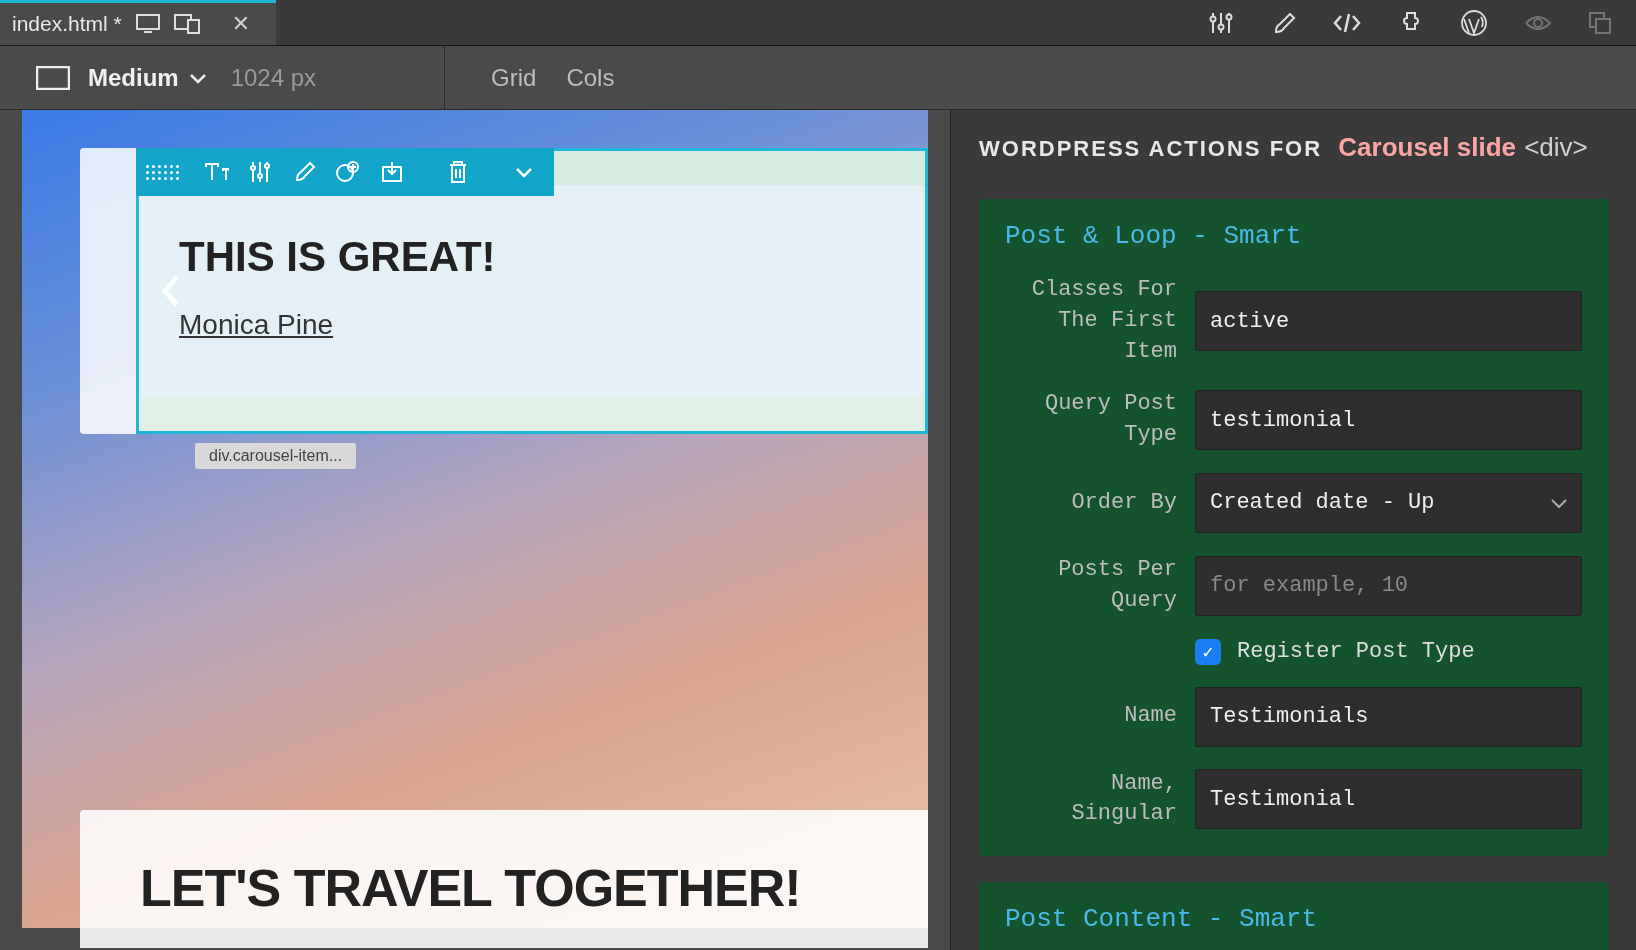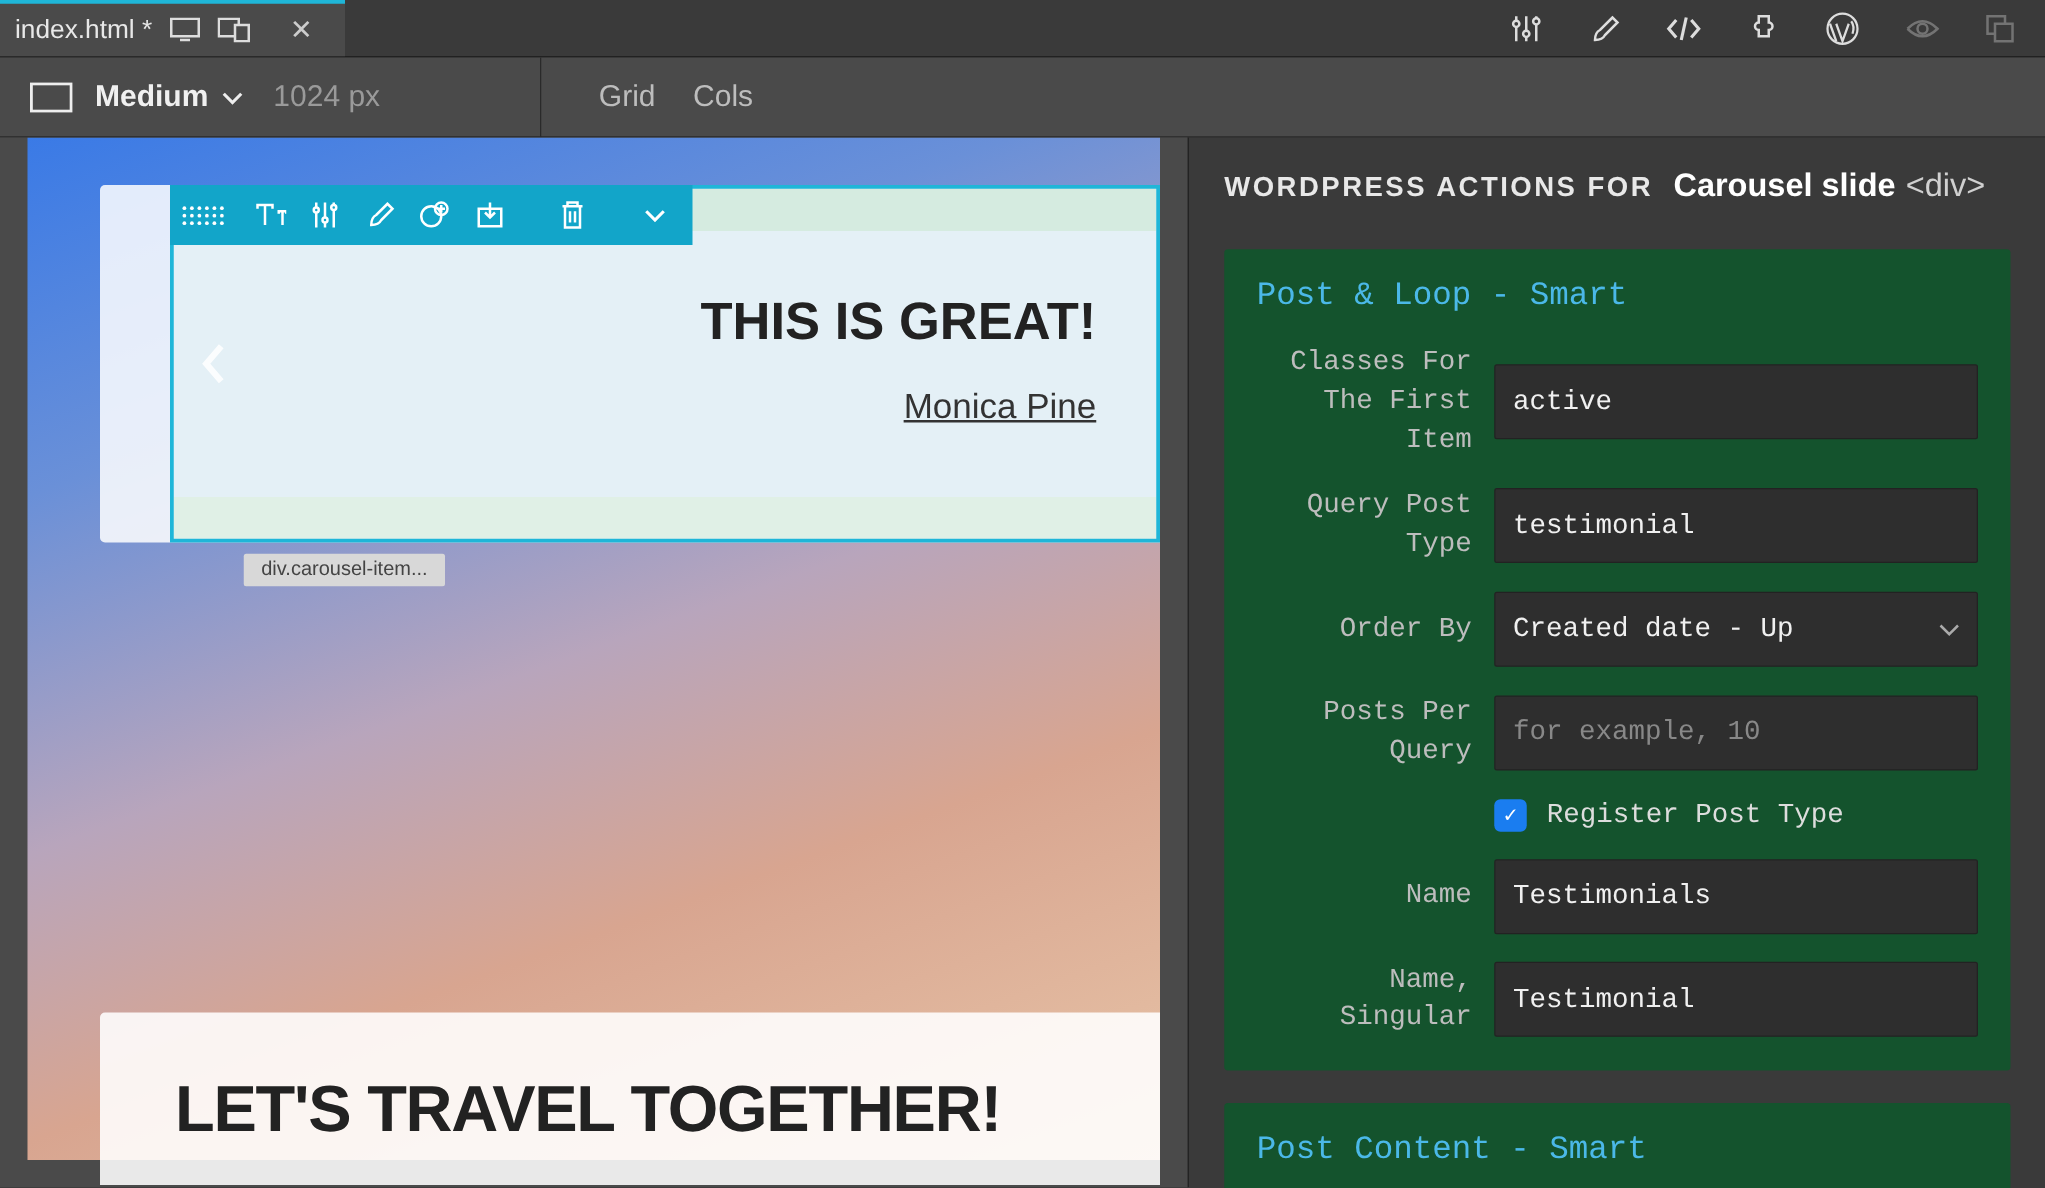--- a/index.html
+++ b/index.html
@@ -41,21 +41,21 @@
 }
 .top-right-icon { color:#ddd; cursor:pointer; }
 .faded { opacity: 0.35; }
 
 
 .subbar {
   height: 64px;
   background: #4a4a4a;
   display: flex;
   align-items: center;
-  padding: 0 24px;
+  padding: 0 36px;
   gap: 18px;
   border-bottom: 1px solid #2a2a2a;
 }
 .subbar .viewport-label { font-size: 24px; font-weight: 600; color:#f0f0f0; display:flex; align-items:center; gap:10px;}
 .subbar .px-label { font-size: 24px; color:#9a9a9a; margin-left: 6px;}
 .subbar .divider { width:1px; height:64px; background:#2a2a2a; margin: 0 28px 0 110px; }
 .subbar .gridcols { display:flex; gap:30px; font-size:24px; color:#bdbdbd; }
 
 
 .main {
@@ -118,21 +118,21 @@
   align-content: center;
   gap: 3px;
   margin-right: 10px;
 }
 .drag-handle span { width: 3px; height: 3px; background:#fff; border-radius:50%; }
 .el-toolbar-btn { width:40px; height:40px; display:flex; align-items:center; justify-content:center; color:#fff; cursor:pointer; }
 .el-toolbar-sep { width: 18px; }
 
 .slide-body {
   padding: 82px 48px 90px 40px;
-  text-align: right;
+  text-align: left;
   position: relative;
 }
 .slide-title {
   font-size: 42px;
   font-weight: 800;
   color: #222;
   font-family: "Arial Black", Arial, sans-serif;
   letter-spacing: 0px;
 }
 .slide-author {
@@ -178,21 +178,21 @@
 }
 
 
 .panel-header {
   font-size: 22px;
   font-weight: 700;
   letter-spacing: 2px;
   color: #e8e8e8;
   margin-bottom: 36px;
 }
-.panel-header .accent { color: #ffffff; font-weight:600; letter-spacing:0; font-size:26px; }
+.panel-header .accent { color: #fca5a5; font-weight:600; letter-spacing:0; font-size:26px; }
 .panel-header .tag { color: #d0d0d0; font-weight:400; letter-spacing:0; font-size:26px; }
 .section {
   background: #14532d;
   border-radius: 3px;
   margin-bottom: 26px;
   padding: 22px 26px;
   font-family: Liberation Mono, monospace;
 }
 .section-title {
   color: #4bb8e8;

